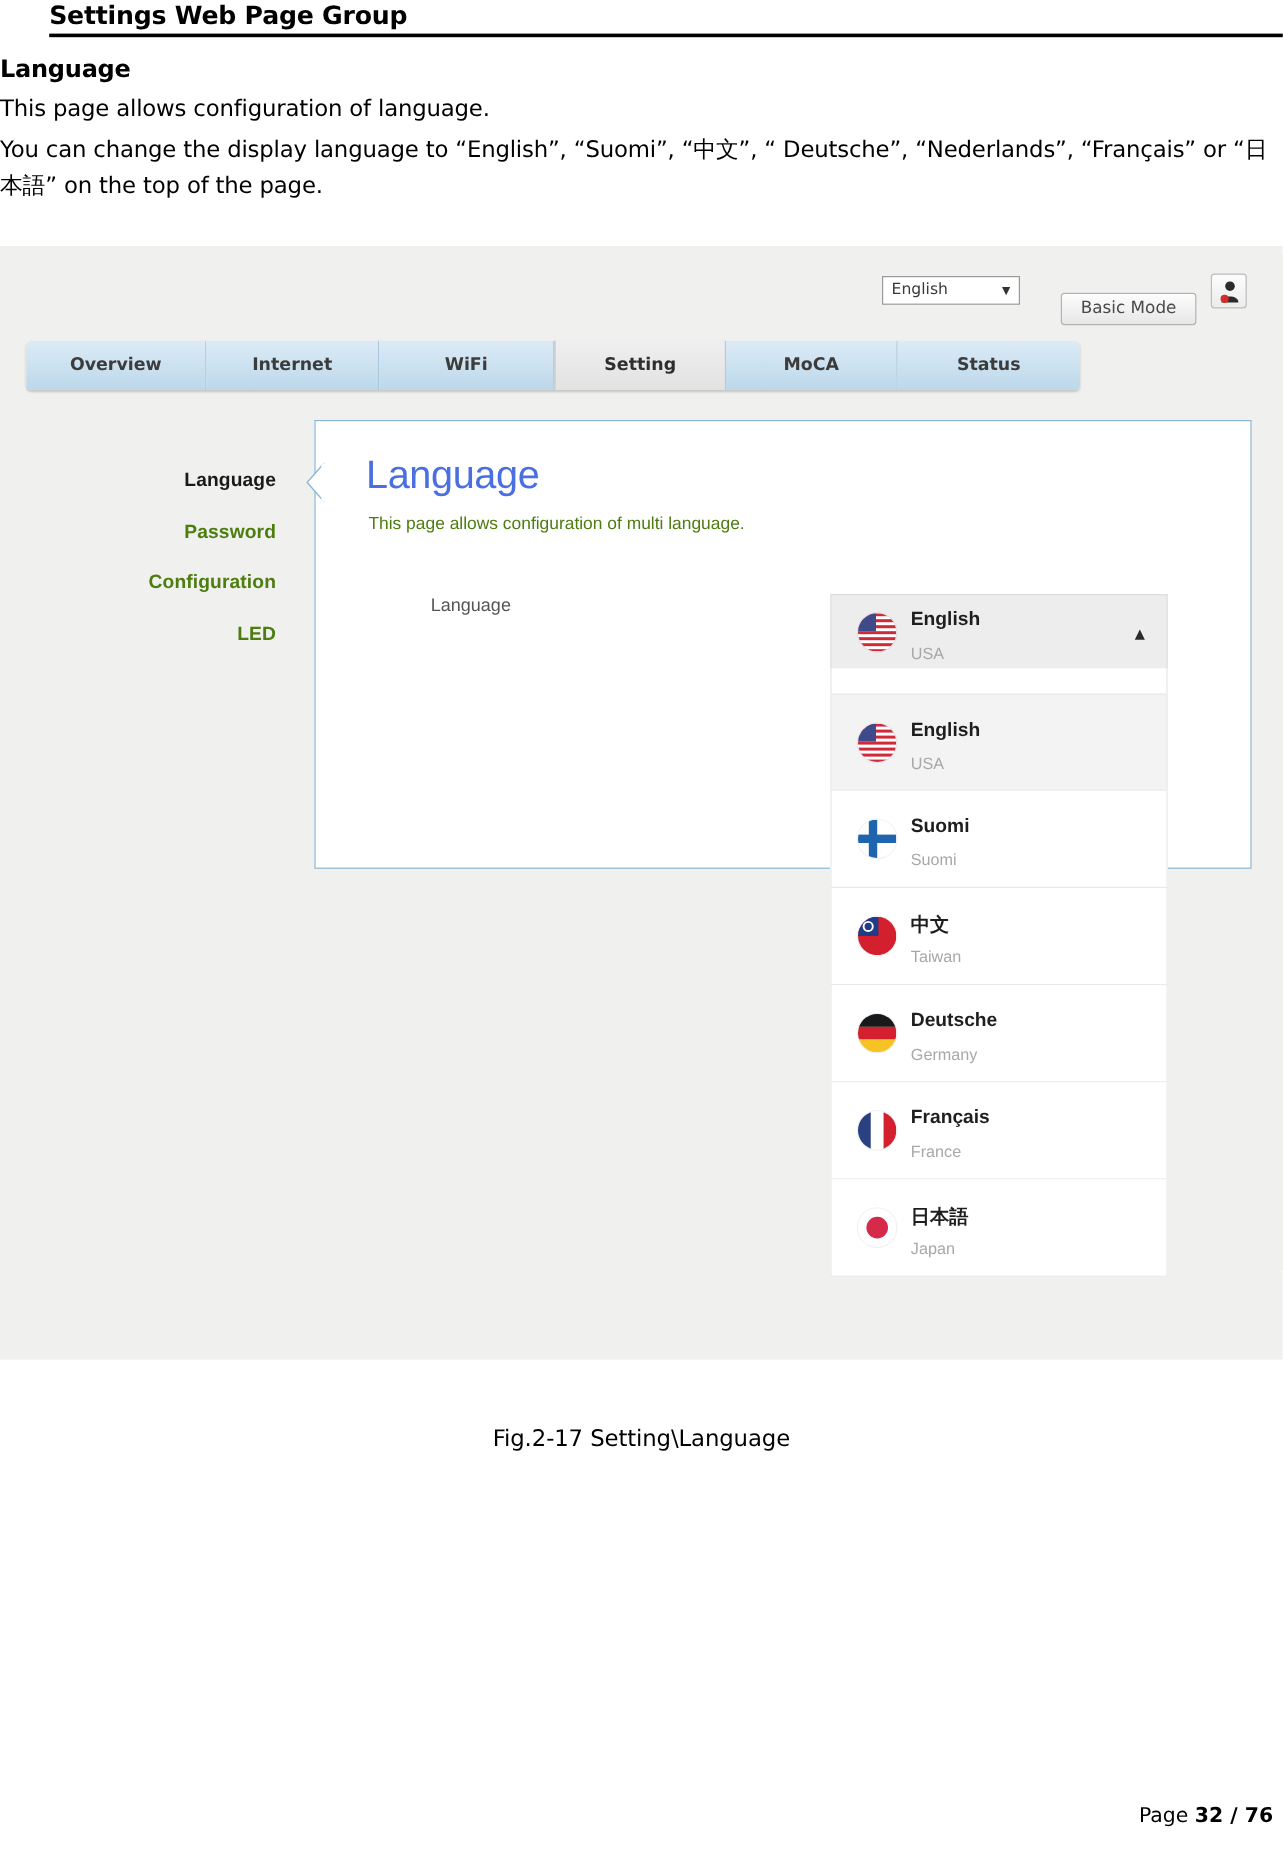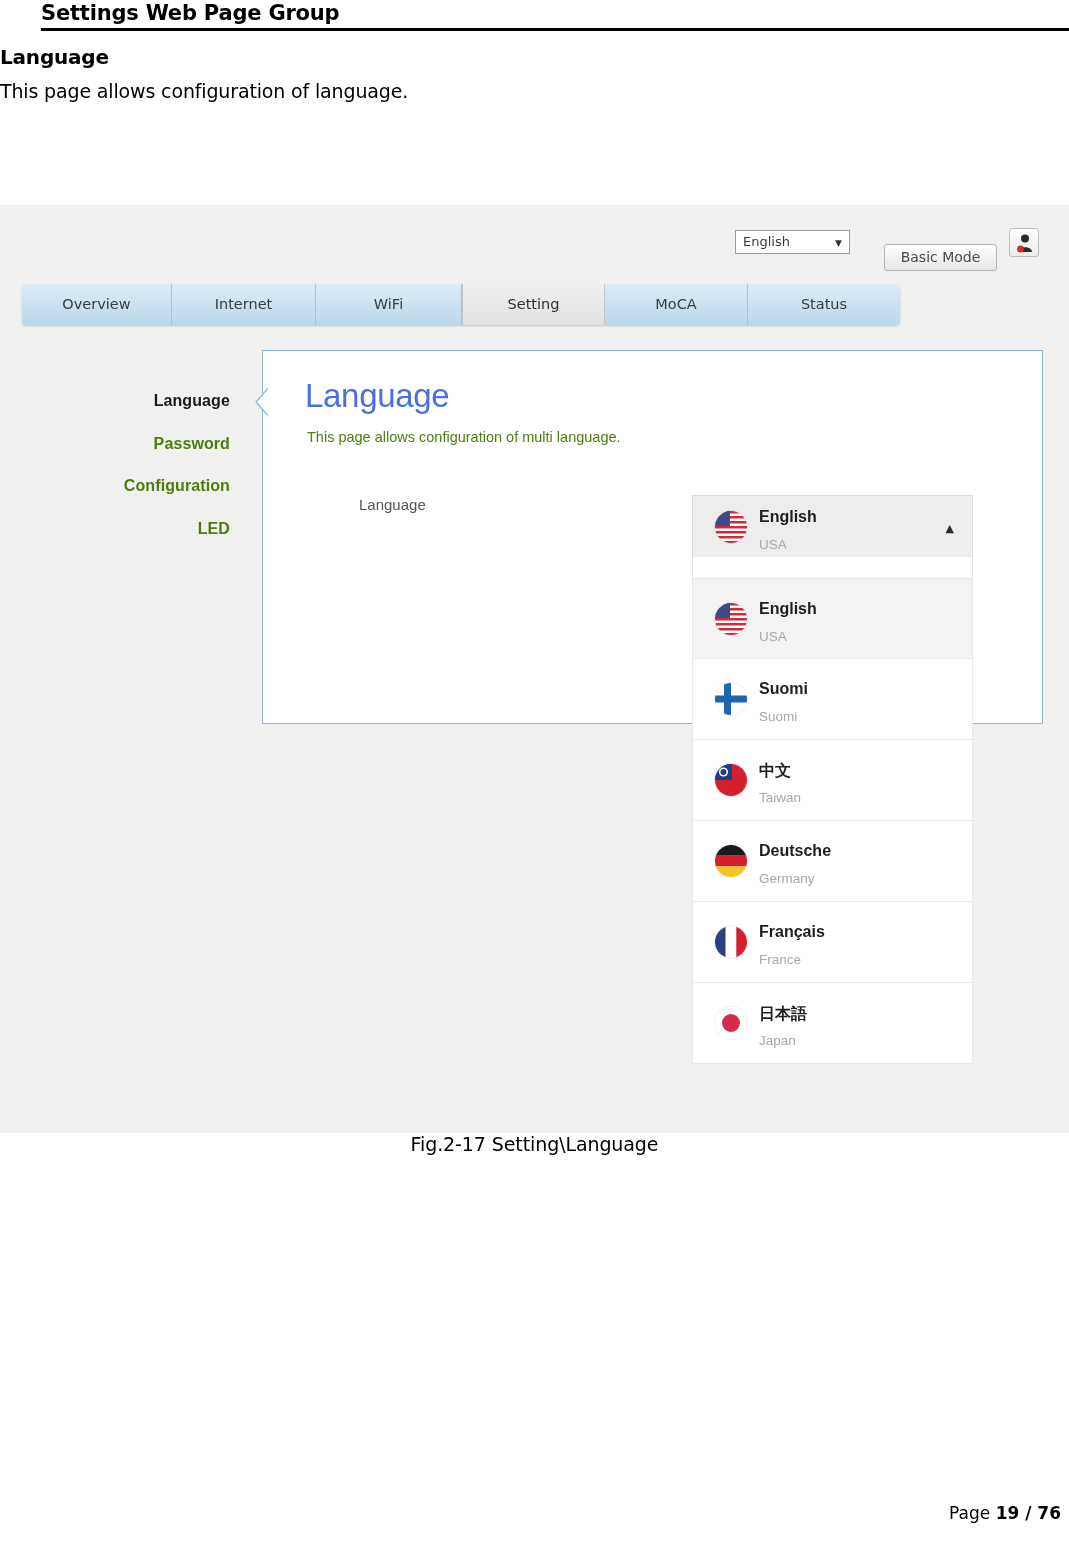--- a/index.html
+++ b/index.html
@@ -131,21 +131,21 @@
     border-radius: 5px 5px 4px 4px;
     overflow: hidden;
     box-shadow: 0 1px 2px rgba(0,0,0,0.18);
   }
   .tab {
     position: absolute;
     top: 0;
     height: 41px;
     background: linear-gradient(#dcebf6, #bcd8ea);
     font-size: 14.5px;
-    font-weight: normal;
+    font-weight: bold;
     color: #3c3c3c;
     text-align: center;
     line-height: 41px;
     box-sizing: border-box;
     border-right: 1px solid #a9c7dc;
   }
   .tab.active {
     background: linear-gradient(#efefef, #e2e2e2);
     color: #2e2e2e;
     border-left: 1px solid #c6c6c6;
@@ -274,21 +274,21 @@
   .dd-arrow {
     position: absolute;
     right: 18px; top: 26px;
     font-size: 11px;
     color: #2b2b2b;
   }
 
   
   .caption {
     position: absolute;
-    left: 0; top: 1133px;
+    left: 0; top: 1188px;
     width: 1069px;
     text-align: center;
     font-size: 19px;
     letter-spacing: -0.1px;
   }
 
   
   .footer {
     position: absolute;
     right: 8px; bottom: 18px;
@@ -300,20 +300,21 @@
 <body>
 
 <div class="doc-header">
   <div class="doc-header-title">Settings Web Page Group</div>
   <div class="doc-header-rule"></div>
 </div>
 
 <div class="doc-body">
   <div class="section-title">Language</div>
   <p class="para">This page allows configuration of language.</p>
+  <p class="para">You can change the display language to “English”, “Suomi”, “中文”, “ Deutsche”, “Nederlands”, “Français” or “日本語” on the top of the page.</p>
 </div>
 
 <div class="figure">
   <div class="shot">
 
     <div class="topbar">
       <div class="lang-select">
         <span>English</span>
         <span class="caret">▼</span>
       </div>
@@ -467,14 +468,14 @@
 
       </div>
     </div>
 
   </div>
 </div>
 
 <div class="caption">Fig.2-17 Setting\Language</div>
 
 <div class="footer">
-  <span>Page </span><b>19 / 76</b>
+  <span>Page </span><b>32 / 76</b>
 </div>
 
 </body></html>

